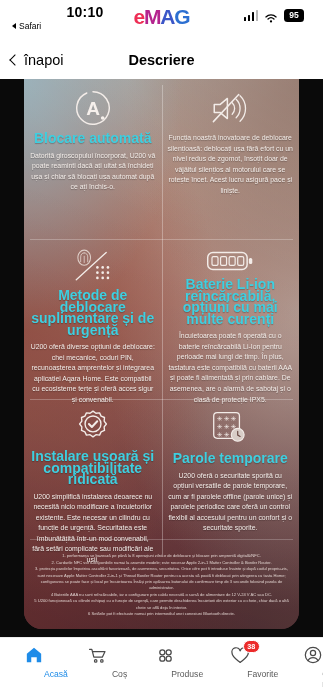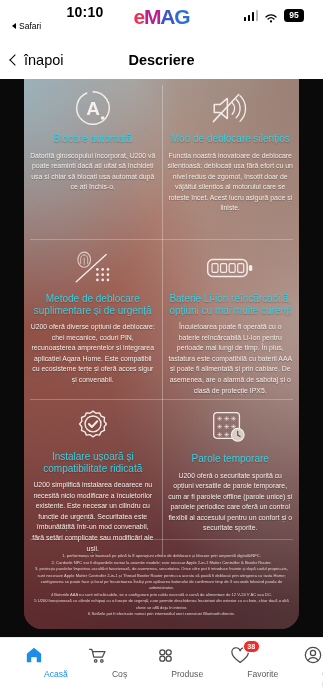--- a/index.html
+++ b/index.html
@@ -117,21 +117,21 @@
   .hline2 { position:absolute; left:6px; right:6px; top:320px; height:1px; background:rgba(255,255,255,0.26); }
   .hline3 { position:absolute; left:6px; right:6px; top:460px; height:1px; background:rgba(255,255,255,0.22); }
 
   .cell {
     position:relative; padding:9px 6px 0;
     display:flex; flex-direction:column; align-items:center;
     text-align:center;
   }
   .cell .ico { height:40px; display:flex; align-items:center; justify-content:center; margin-bottom:5px; }
   .cell h3 {
-    font-size:10px; font-weight:400; line-height:11.5px;
+    font-size:14px; font-weight:700; line-height:11.5px;
     color:#3ecfe0; margin-bottom:6px;
     text-shadow:0 1px 1px rgba(0,0,0,0.25);
     max-width:142px;
   }
   .cell p {
     font-size:6.9px; line-height:10.6px; color:#f4eeea;
     max-width:150px; font-weight:400;
     text-shadow:0 1px 1px rgba(0,0,0,0.3);
   }
 
@@ -233,21 +233,20 @@
       </div>
 
       <div class="cell">
         <div class="ico">
           <svg viewBox="0 0 48 40" width="42" height="35">
             <path d="M6 15.5h6.5L21 8.5v23l-8.5-7H6z" stroke="#f3ece8" stroke-width="1.7" fill="none" stroke-linejoin="round"></path>
             <path d="M26.5 13.5a9 9 0 010 13M31 9.5a14.5 14.5 0 010 21M35.5 5.5a20 20 0 010 29" stroke="#f3ece8" stroke-width="1.5" fill="none" stroke-linecap="round"></path>
             <line x1="5" y1="35" x2="34" y2="4" stroke="#f3ece8" stroke-width="1.7" stroke-linecap="round"></line>
           </svg>
         </div>
-        <h3>Mod de deblocare silențios</h3>
         <p>Funcția noastră inovatoare de deblocare silențioasă: deblocați ușa fără efort cu un nivel redus de zgomot, însoțit doar de vâjâitul silențios al motorului care se rotește încet. Acest lucru asigură pace și liniște.</p>
       </div>
 
       <div class="cell">
         <div class="ico">
           <svg viewBox="0 0 50 42" width="44" height="37">
             <ellipse cx="15" cy="11" rx="7.2" ry="8.6" stroke="#eadfd9" stroke-width="1.2" fill="none" opacity="0.85"></ellipse>
             <path d="M15 5.5c2.5 0 4 2 4 4.6v5.6M15 5.5c-2.5 0-4 2-4 4.6v5.6M15 9.3v7.2" stroke="#eadfd9" stroke-width="1" fill="none" opacity="0.85" stroke-linecap="round"></path>
             <line x1="6" y1="36" x2="40" y2="5" stroke="#f3ece8" stroke-width="1.5" stroke-linecap="round"></line>
             <g fill="#f3ece8">

